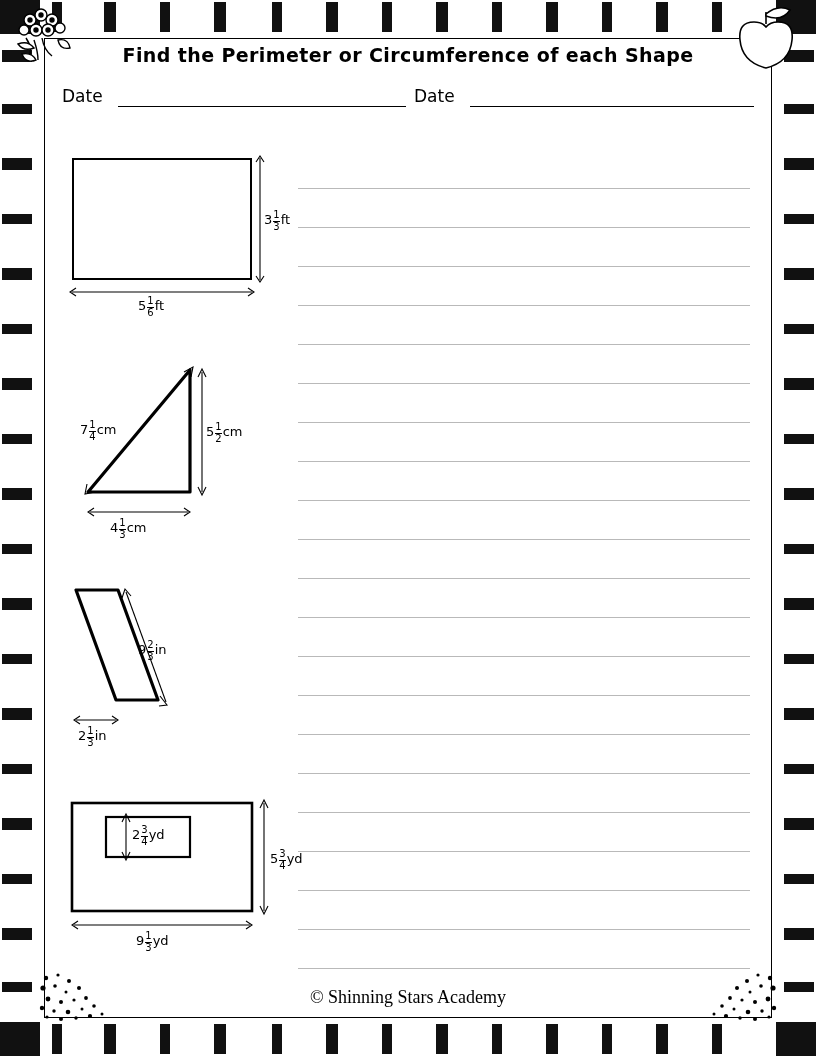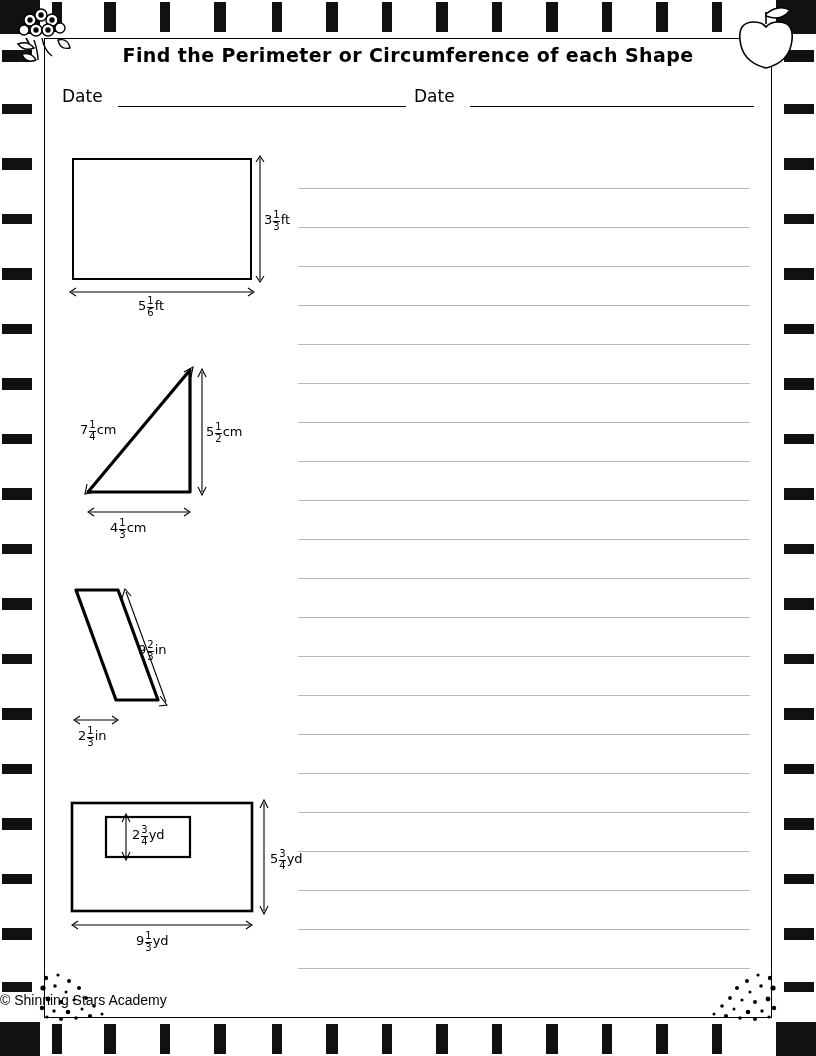--- a/index.html
+++ b/index.html
@@ -61,23 +61,23 @@
   .frac .den { display: block; font-size: 10px; border-top: 1px solid #000; }
 
   .shape-rect { position: absolute; border: 2.2px solid #000; }
 
   svg { position: absolute; overflow: visible; }
 
   
   .footer {
     position: absolute;
     left: 0; right: 0; bottom: 48px;
-    text-align: left;
-    font-size: 14px;
-    font-family: Liberation Sans, sans-serif;
+    text-align: center;
+    font-size: 18px;
+    font-family: Liberation Serif, serif;
   }
 
   
   .corner-flowers { position: absolute; left: 8px; top: 4px; }
   .corner-apple   { position: absolute; right: 10px; top: 4px; }
   .corner-dots-l  { position: absolute; left: 38px; bottom: 34px; }
   .corner-dots-r  { position: absolute; right: 38px; bottom: 34px; }
 </style>
 </head>
 <body>

